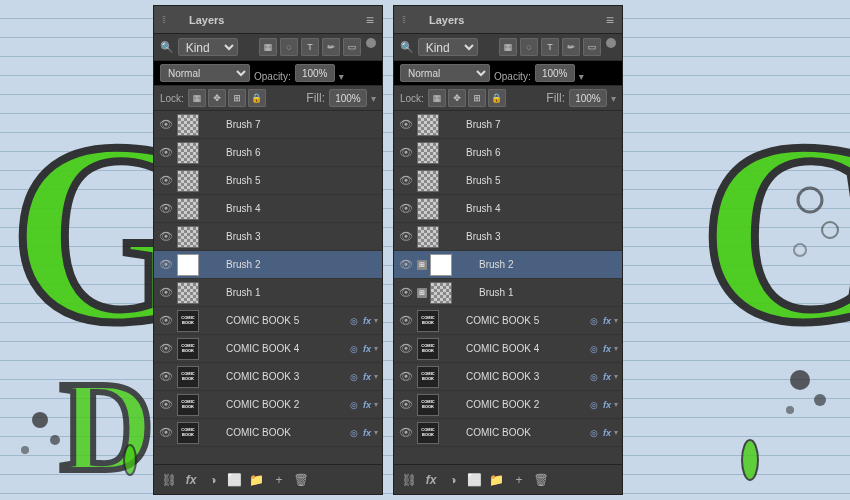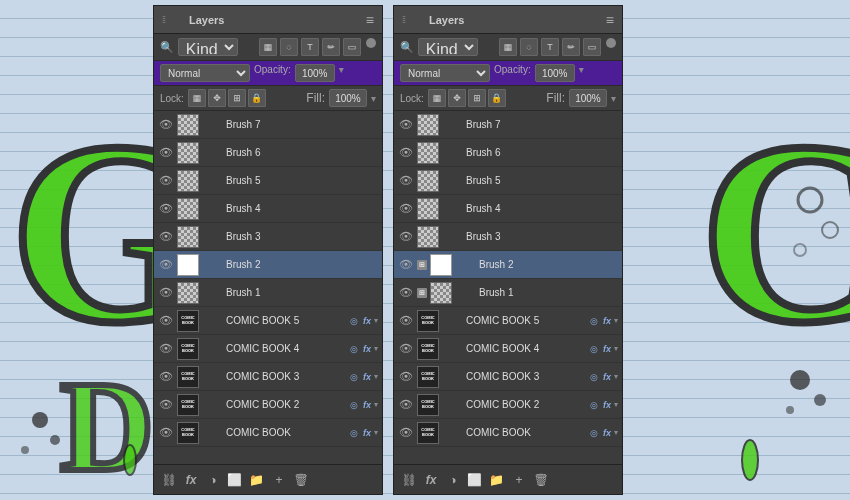--- a/index.html
+++ b/index.html
@@ -92,21 +92,21 @@
     }
     .filter-icon {
       color: #aaa;
       font-size: 11px;
     }
     .filter-select {
       background: #555;
       color: #ddd;
       border: 1px solid #666;
       border-radius: 2px;
-      font-size: 16px;
+      font-size: 12px;
       padding: 1px 3px;
       width: 60px;
       height: 18px;
     }
     .filter-icons-row {
       display: flex;
       gap: 3px;
       flex: 1;
       justify-content: flex-end;
     }
@@ -126,24 +126,24 @@
     .filter-dot {
       width: 10px;
       height: 10px;
       background: #888;
       border-radius: 50%;
       margin-left: 2px;
     }
 
     
     .blend-row {
-      background: #4c1d95;
+      background: #000000;
       padding: 3px 6px;
       display: flex;
-      align-items: flex-start;
+      align-items: flex-end;
       gap: 4px;
       border-bottom: 1px solid #2a2a2a;
     }
     .blend-select {
       background: #555;
       color: #ddd;
       border: 1px solid #666;
       border-radius: 2px;
       font-size: 10px;
       padding: 1px 3px;

